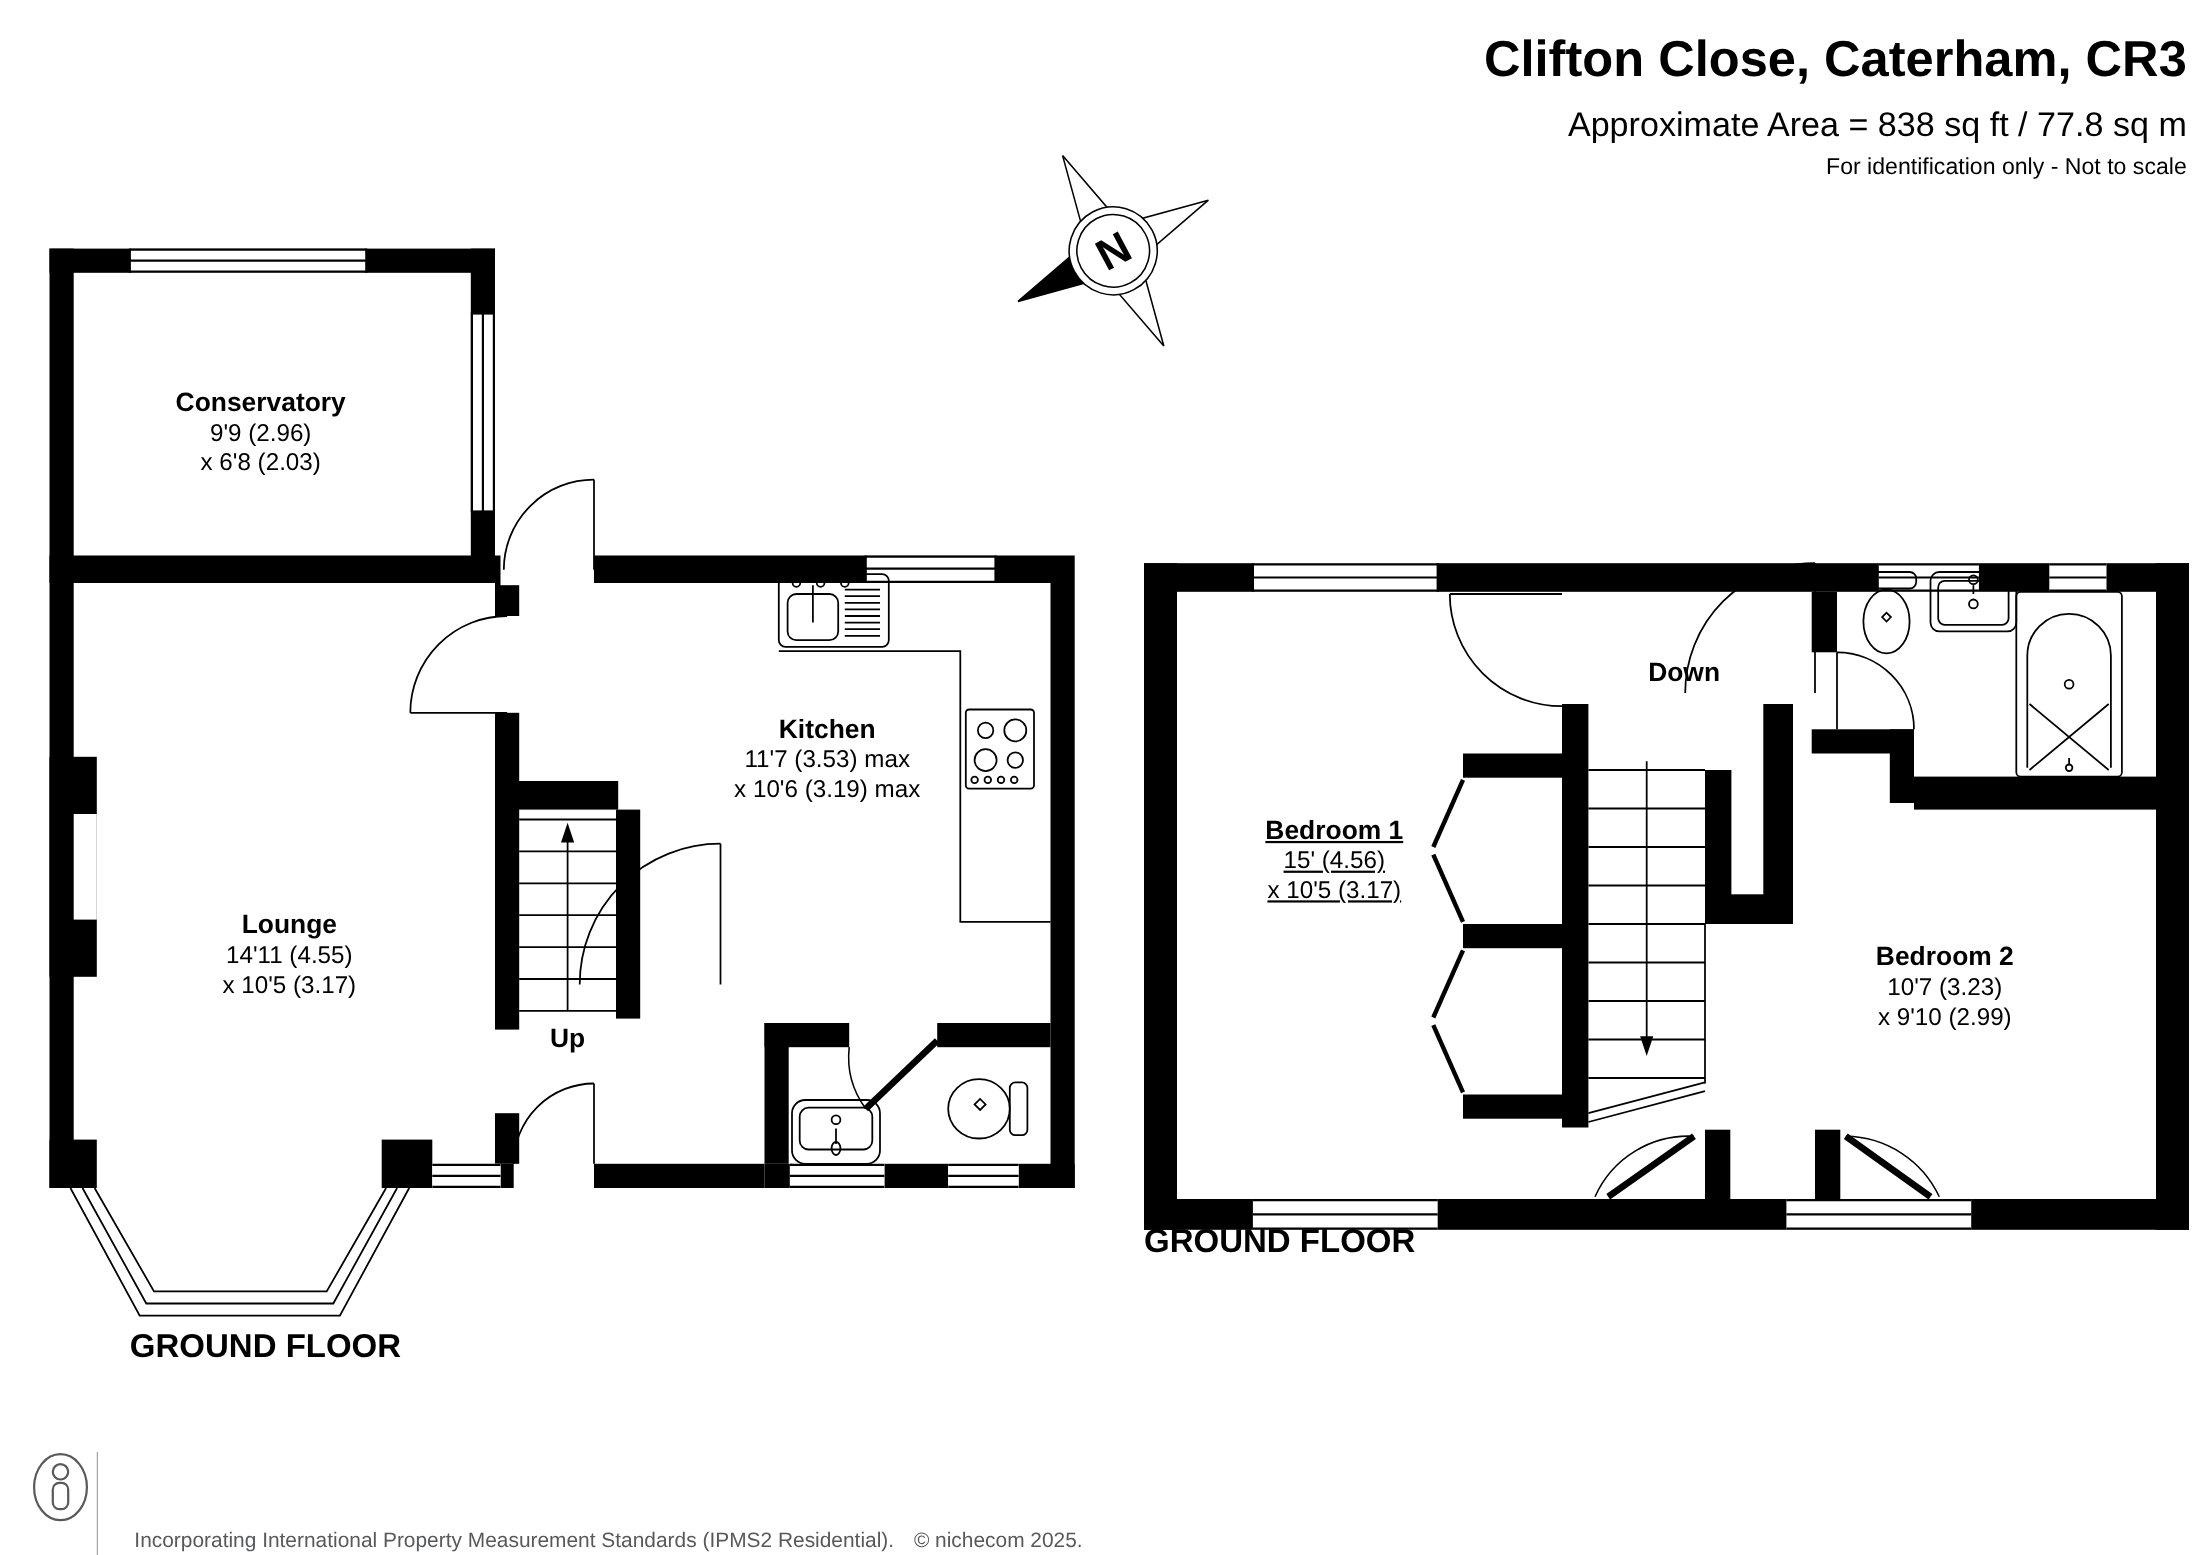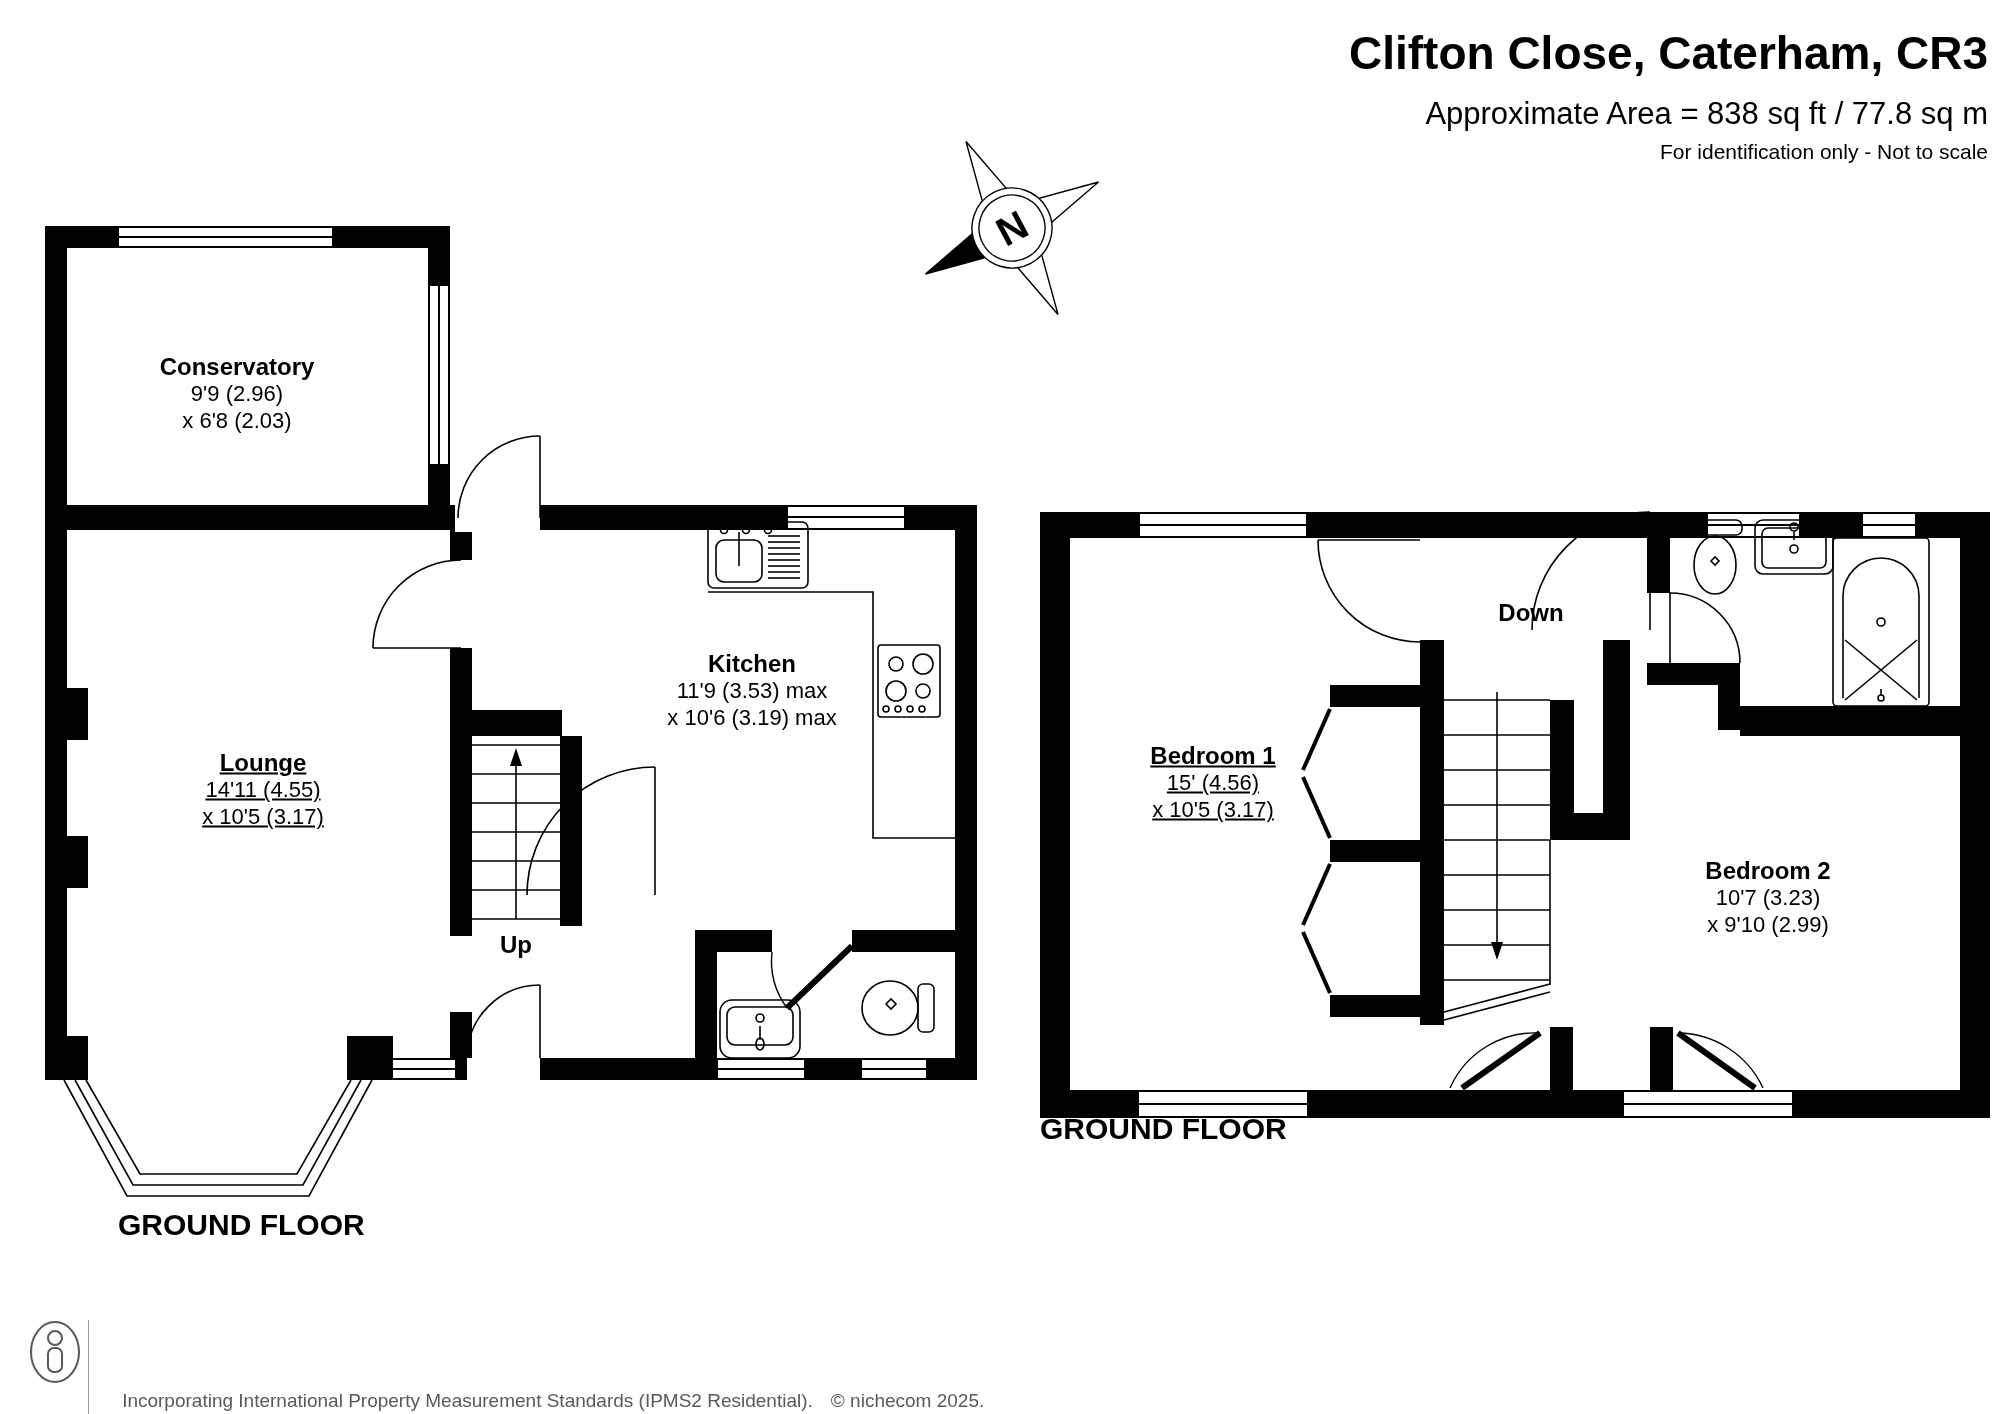--- a/index.html
+++ b/index.html
@@ -333,29 +333,29 @@
   <div class="hdr" id="hdr-title">Clifton Close, Caterham, CR3</div>
   <div class="hdr" id="hdr-area">Approximate Area = 838 sq ft / 77.8 sq m</div>
   <div class="hdr" id="hdr-note">For identification only - Not to scale</div>
 
   <div class="lbl" style="left:237px;top:393px;">
     <span class="room-name">Conservatory</span>
     <span class="room-dim">9'9 (2.96)</span>
     <span class="room-dim">x 6'8 (2.03)</span>
   </div>
 
-  <div class="lbl" style="left:263px;top:789px;text-decoration:underline;">
+  <div class="lbl" style="left:263px;top:868px;">
     <span class="room-name">Lounge</span>
     <span class="room-dim">14'11 (4.55)</span>
     <span class="room-dim">x 10'5 (3.17)</span>
   </div>
 
   <div class="lbl" style="left:752px;top:690px;">
     <span class="room-name">Kitchen</span>
-    <span class="room-dim">11'9 (3.53) max</span>
+    <span class="room-dim">11'7 (3.53) max</span>
     <span class="room-dim">x 10'6 (3.19) max</span>
   </div>
 
   <div class="lbl stairs-label" style="left:516px;top:944px;">Up</div>
 
   <div class="lbl" style="left:1213px;top:782px;text-decoration:underline;">
     <span class="room-name">Bedroom 1</span>
     <span class="room-dim">15' (4.56)</span>
     <span class="room-dim">x 10'5 (3.17)</span>
   </div>

